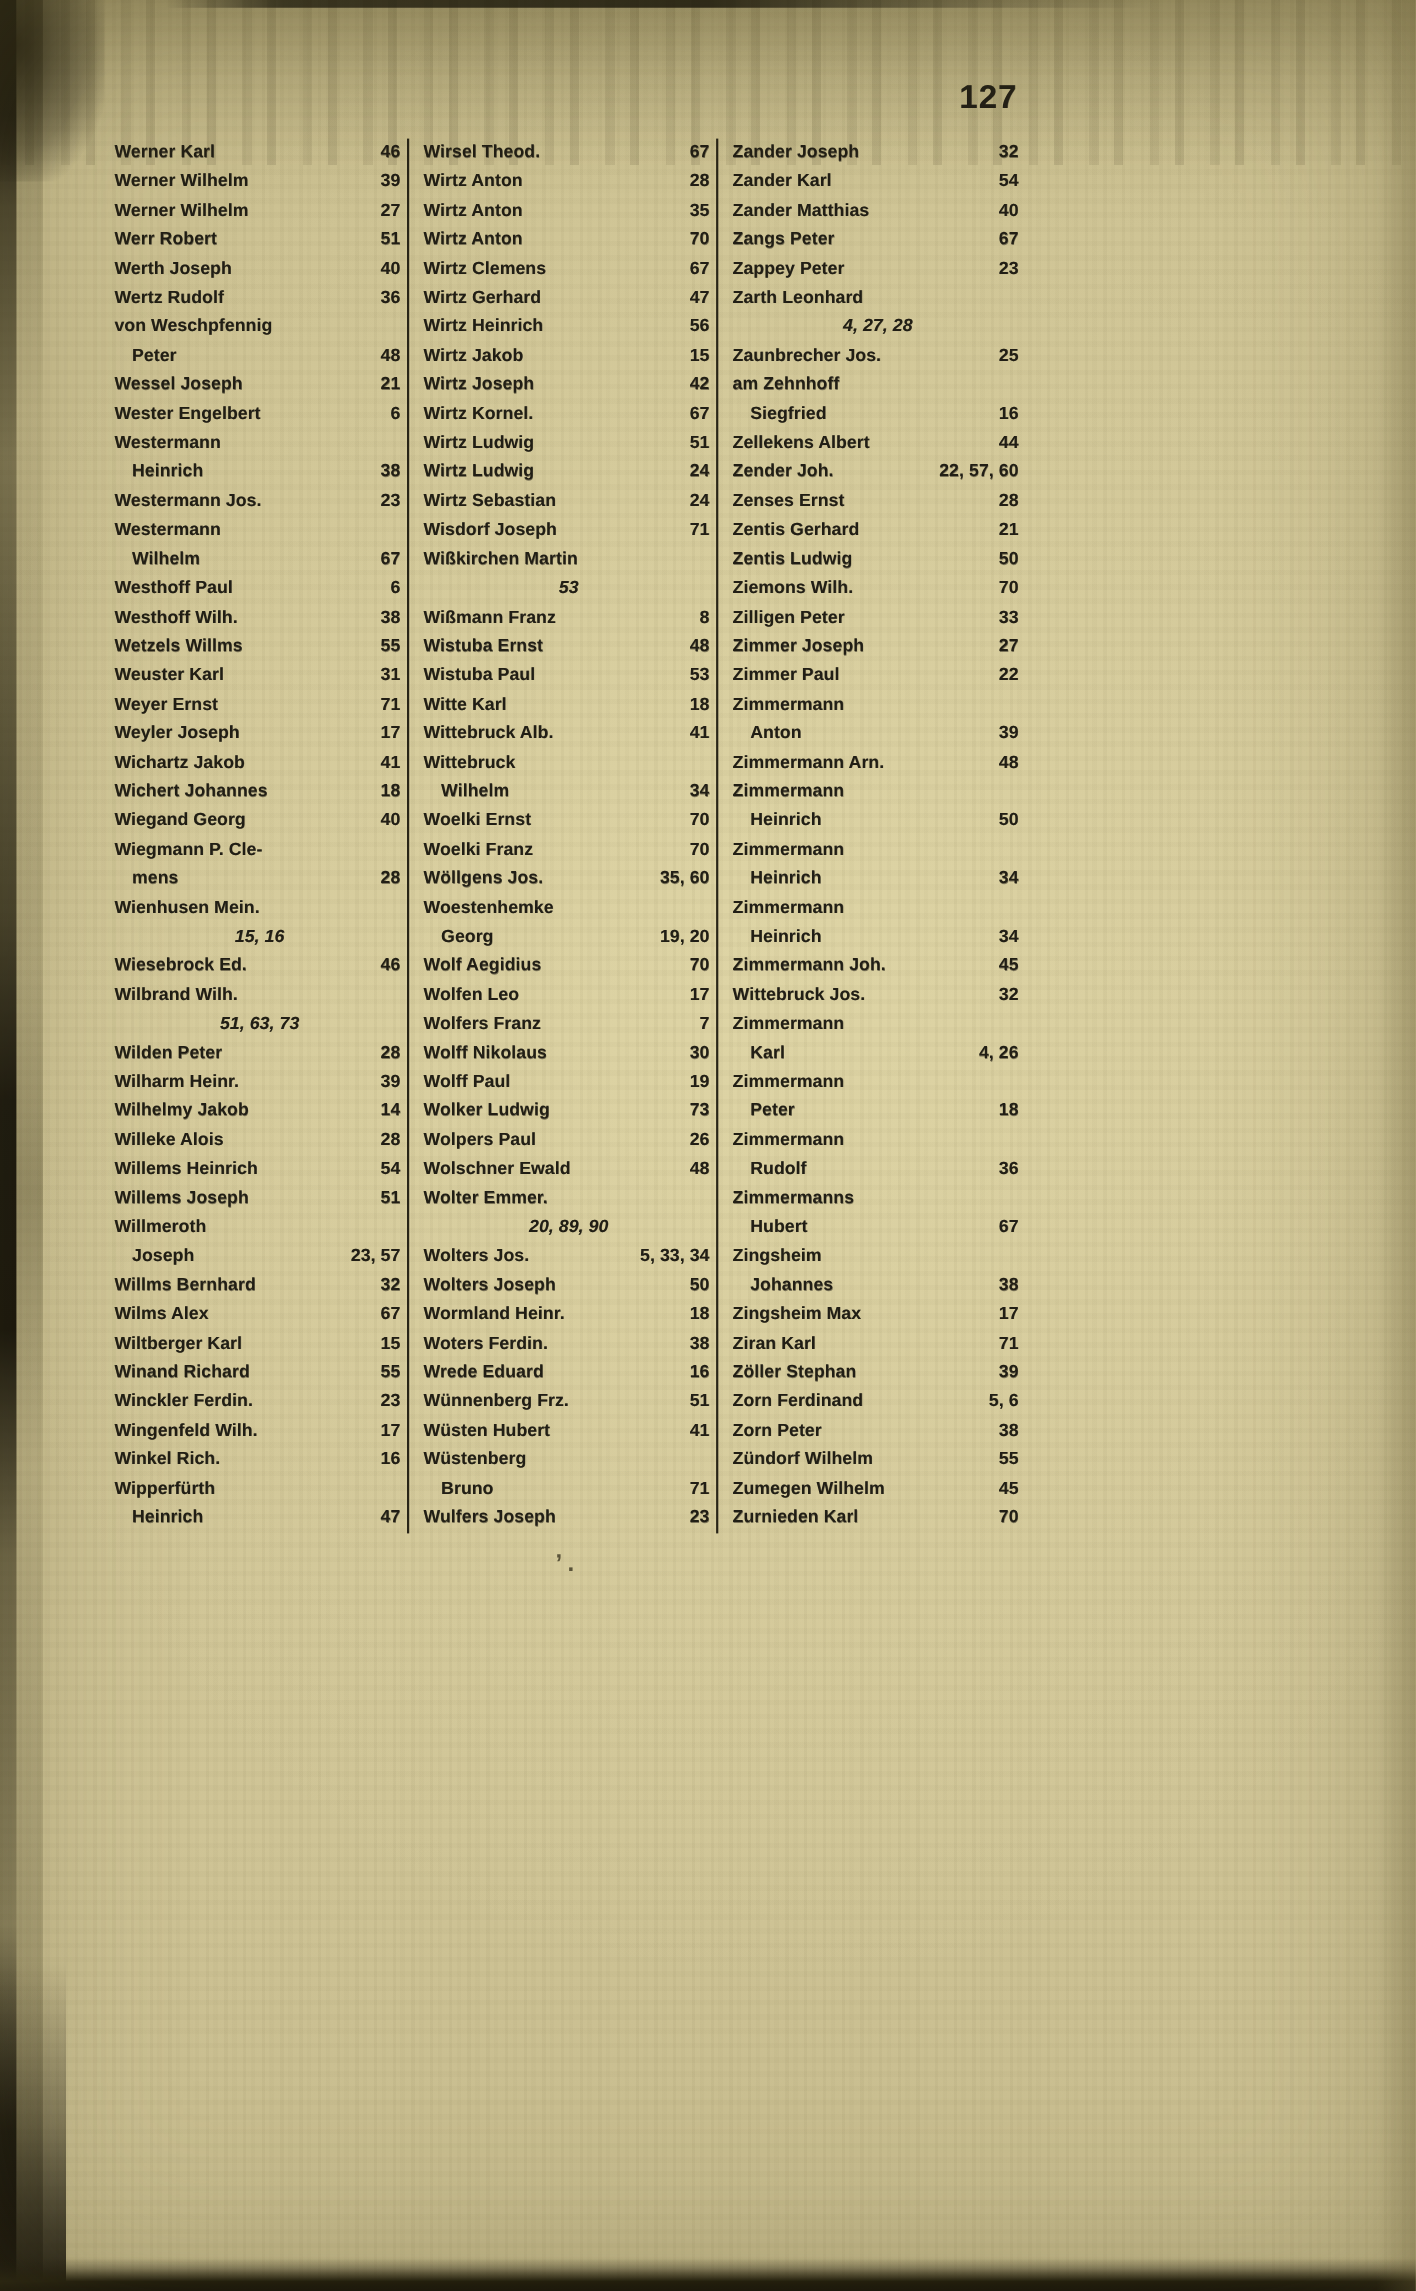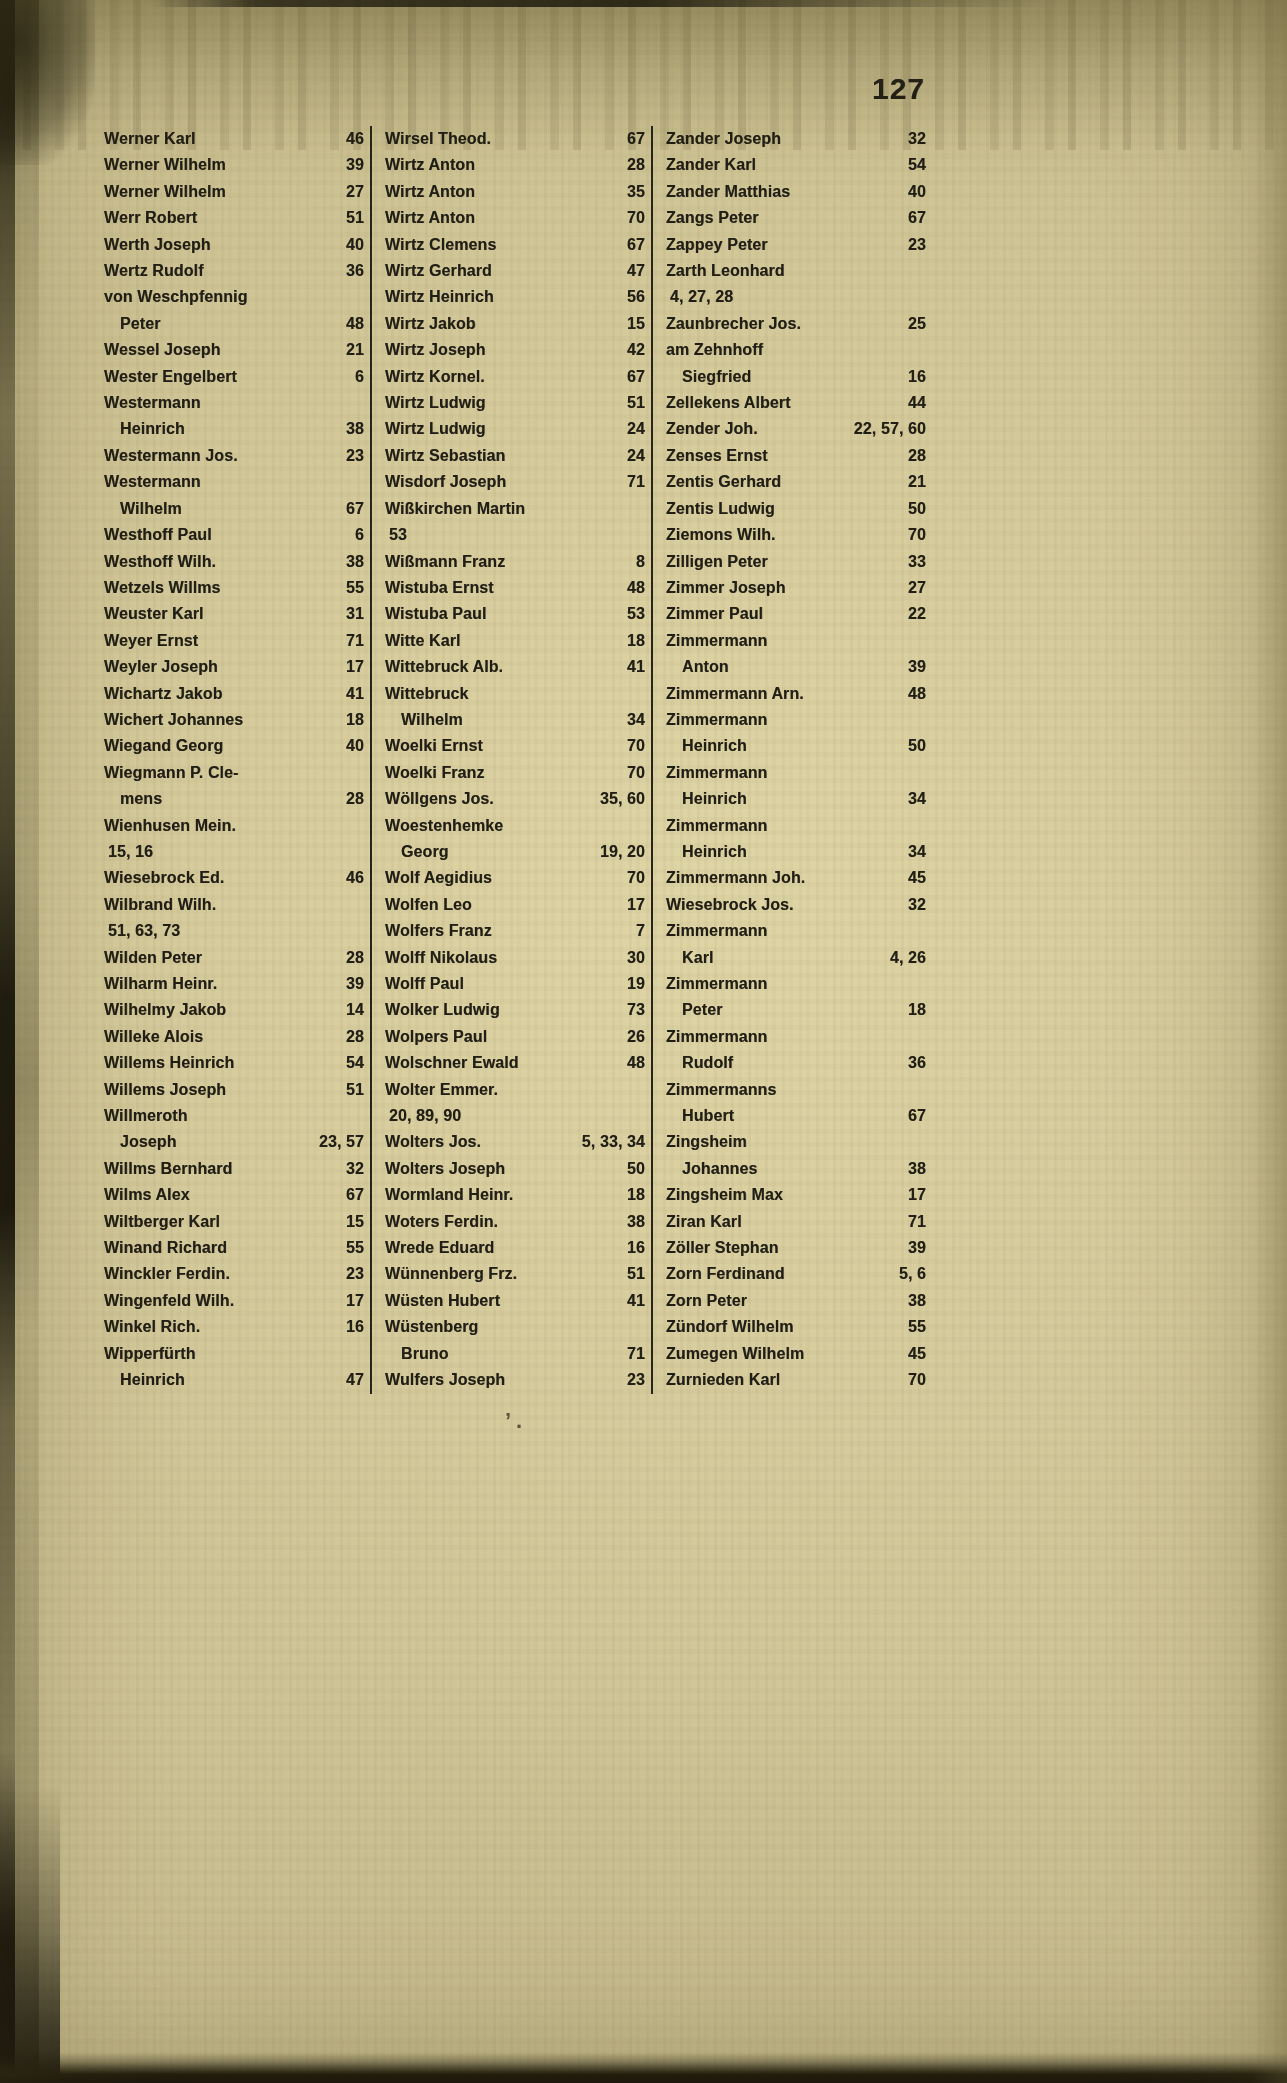--- a/index.html
+++ b/index.html
@@ -84,21 +84,21 @@
     font-size: 16px; line-height: 26.4px;
     letter-spacing: 0.1px;
     text-shadow: 0.3px 0.3px 0.4px rgba(33,30,21,0.5);
   }
   .col { flex: 1 1 0; padding-right: 6px; }
   .col-sep { border-left: 2.5px solid #282417; padding-left: 13px; }
   .entry { display: flex; justify-content: space-between; align-items: baseline; }
   .entry .nm { white-space: pre; }
   .entry .pg { white-space: pre; padding-left: 4px; }
   .entry.indent .nm { padding-left: 16px; }
-  .entry.numline { justify-content: flex-start; }
+  .entry.numline { justify-content: center; font-style: italic; }
   .stray {
     position: absolute; left: 505px; top: 1408px;
     font-size: 22px; font-weight: 700; color: rgba(50,44,26,0.75);
   }
 </style>
 </head>
 <body>
 
 <div class="page">
   <div class="paper"></div>
@@ -614,21 +614,21 @@
         </div>
         <div class="entry indent">
           <span class="nm">Heinrich</span>
           <span class="pg">34</span>
         </div>
         <div class="entry">
           <span class="nm">Zimmermann Joh.</span>
           <span class="pg">45</span>
         </div>
         <div class="entry">
-          <span class="nm">Wiesebrock Jos.</span>
+          <span class="nm">Wittebruck Jos.</span>
           <span class="pg">32</span>
         </div>
         <div class="entry">
           <span class="nm">Zimmermann</span>
           <span class="pg"></span>
         </div>
         <div class="entry indent">
           <span class="nm">Karl</span>
           <span class="pg">4, 26</span>
         </div>

